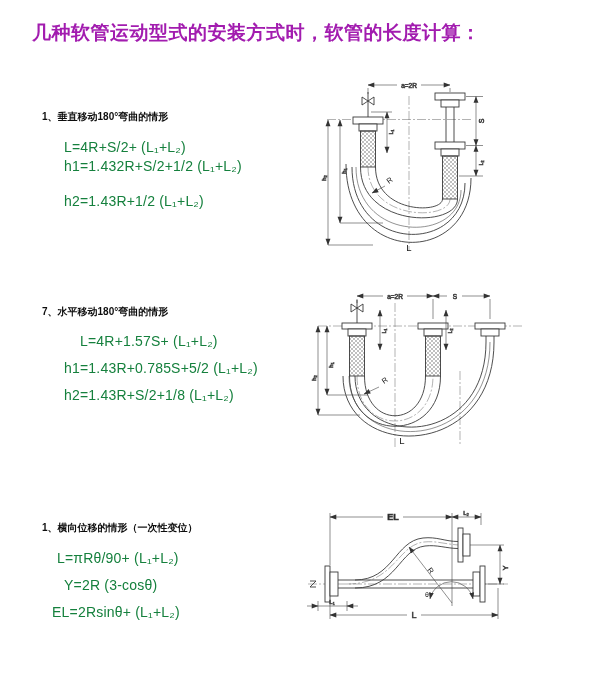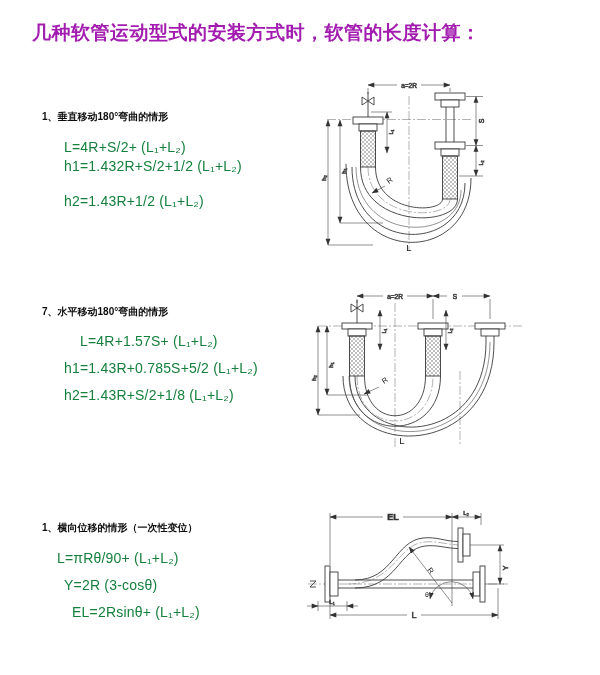--- a/index.html
+++ b/index.html
@@ -17,21 +17,21 @@
   }
   .formula{
     position:absolute;font-size:14px;font-weight:400;color:#15803d;white-space:nowrap;
     letter-spacing:0.2px;
   }
   #h1{left:42px;top:110px;}
   #f11{left:64px;top:139px;} #f12{left:64px;top:158px;} #f13{left:64px;top:193px;text-align:center;}
   #h2{left:42px;top:305px;}
   #f21{left:80px;top:333px;} #f22{left:64px;top:360px;} #f23{left:64px;top:387px;}
   #h3{left:42px;top:521px;}
-  #f31{left:57px;top:550px;} #f32{left:64px;top:577px;} #f33{left:72px;top:604px;}
+  #f31{left:57px;top:550px;} #f32{left:64px;top:577px;} #f33{left:52px;top:604px;}
   svg.diag{position:absolute;overflow:visible;}
   #d1{left:313px;top:68px;}
   #d2{left:310px;top:283px;}
   #d3{left:303px;top:503px;}
   svg .draw{stroke:#3a3a3a;stroke-width:0.9;fill:none;}
   svg .thin{stroke:#4a4a4a;stroke-width:0.6;fill:none;}
   svg .dim{stroke:#444;stroke-width:0.6;fill:none;}
   svg .cl{stroke:#666;stroke-width:0.5;fill:none;stroke-dasharray:9 2 2 2;}
   svg .part{stroke:#3a3a3a;stroke-width:0.9;fill:#ffffff;}
   svg .hose{stroke:#3a3a3a;stroke-width:0.9;fill:url(#xh);}

